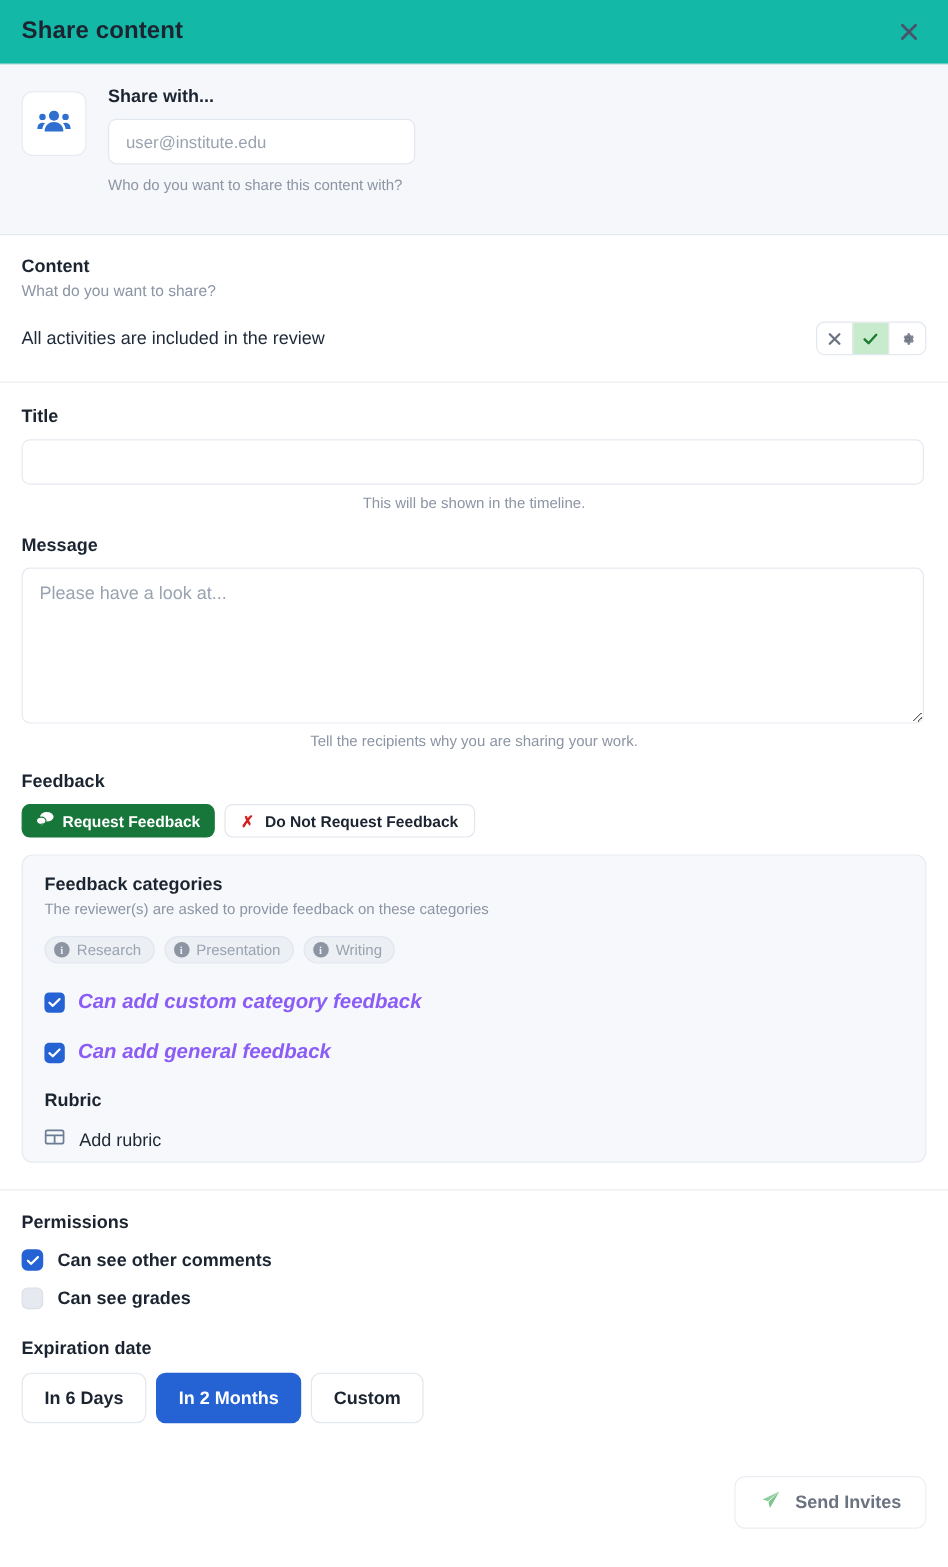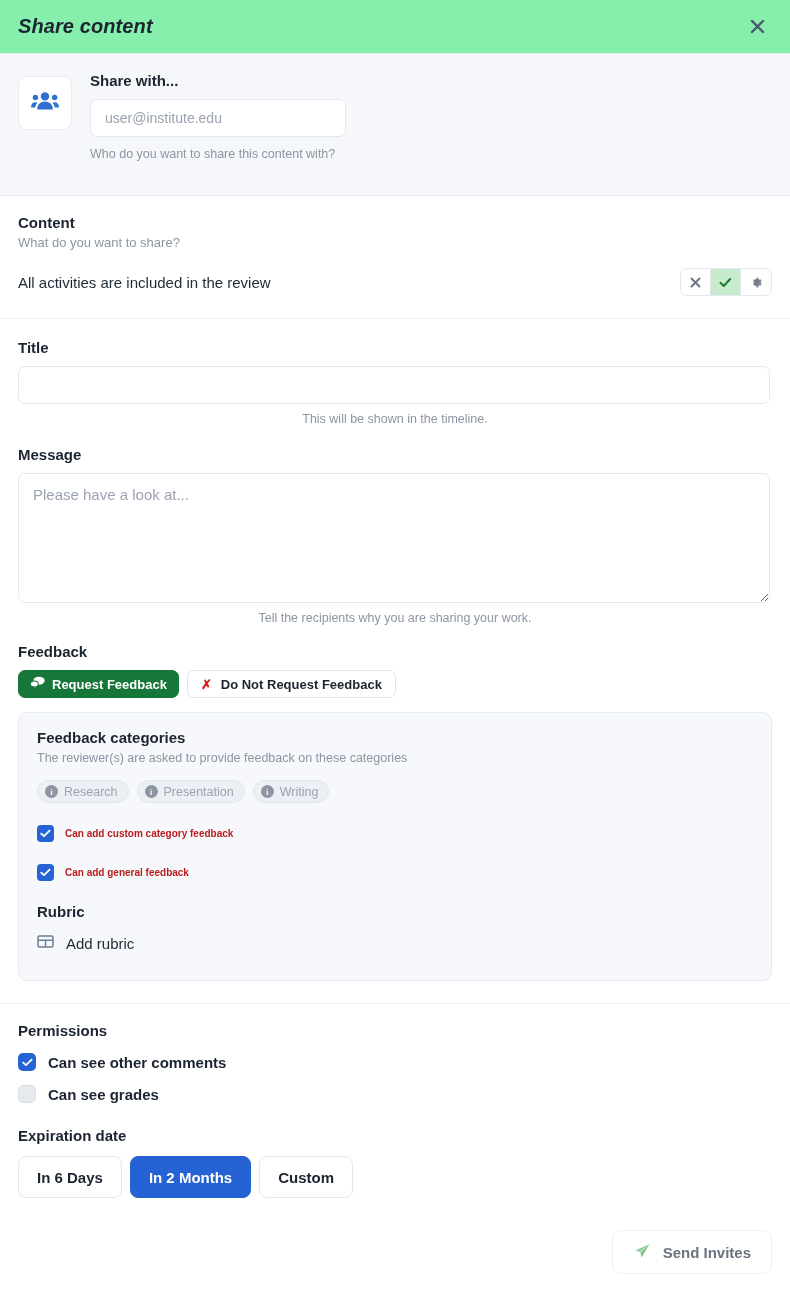--- a/index.html
+++ b/index.html
@@ -9,27 +9,26 @@
     height: 1306px;
     background: #ffffff;
     font-family: "Liberation Sans", sans-serif;
     color: #1f2937;
     overflow: hidden;
   }
 
   
   .modal-header {
     height: 54px;
-    background: #86efac;
+    background: #14b8a6;
     display: flex;
     align-items: center;
     justify-content: space-between;
     padding: 16px 18px;
     border-bottom: 1px solid #e9ecf1;
-    font-style: italic;
   }
   .modal-title {
     font-size: 20px;
     font-weight: bold;
     color: #1b2430;
     letter-spacing: .1px;
   }
   .close-btn {
     width: 30px; height: 30px;
     display: flex; align-items: center; justify-content: center;
@@ -198,21 +197,21 @@
     font-weight: bold;
     cursor: pointer;
   }
   .x-red { color: #d72020; font-size: 13px; font-weight: bold; }
 
   .fb-panel {
     margin-top: 14px;
     background: #f6f8fb;
     border: 1px solid #e6eaf1;
     border-radius: 9px;
-    padding: 16px 18px 27px 18px;
+    padding: 16px 18px 8px 18px;
   }
   .fb-panel-title {
     font-size: 15px;
     font-weight: bold;
     color: #1b2430;
   }
   .fb-panel-sub {
     font-size: 12.5px;
     color: #8c95a4;
     margin-top: 5px;
@@ -242,21 +241,21 @@
   }
   .cb {
     width: 17px; height: 17px; min-width: 17px;
     border-radius: 4px;
     display: flex; align-items: center; justify-content: center;
     cursor: pointer;
   }
   .cb-on { background: #2563d4; }
   .cb-on svg { display:block; }
   .cb-off { background: #e6e9ef; border: 1px solid #dcdfe6; }
-  .cb-label { font-size: 10px; font-weight: bold; color: #b91c1c; }
+  .cb-label { font-size: 17px; font-weight: bold; color: #8b5cf6; font-style: italic; }
 
   .rubric-title {
     font-size: 15px;
     font-weight: bold;
     color: #1b2430;
     margin-top: 22px;
   }
   .rubric-row {
     display: flex; align-items: center; gap: 12px;
     margin-top: 14px;

